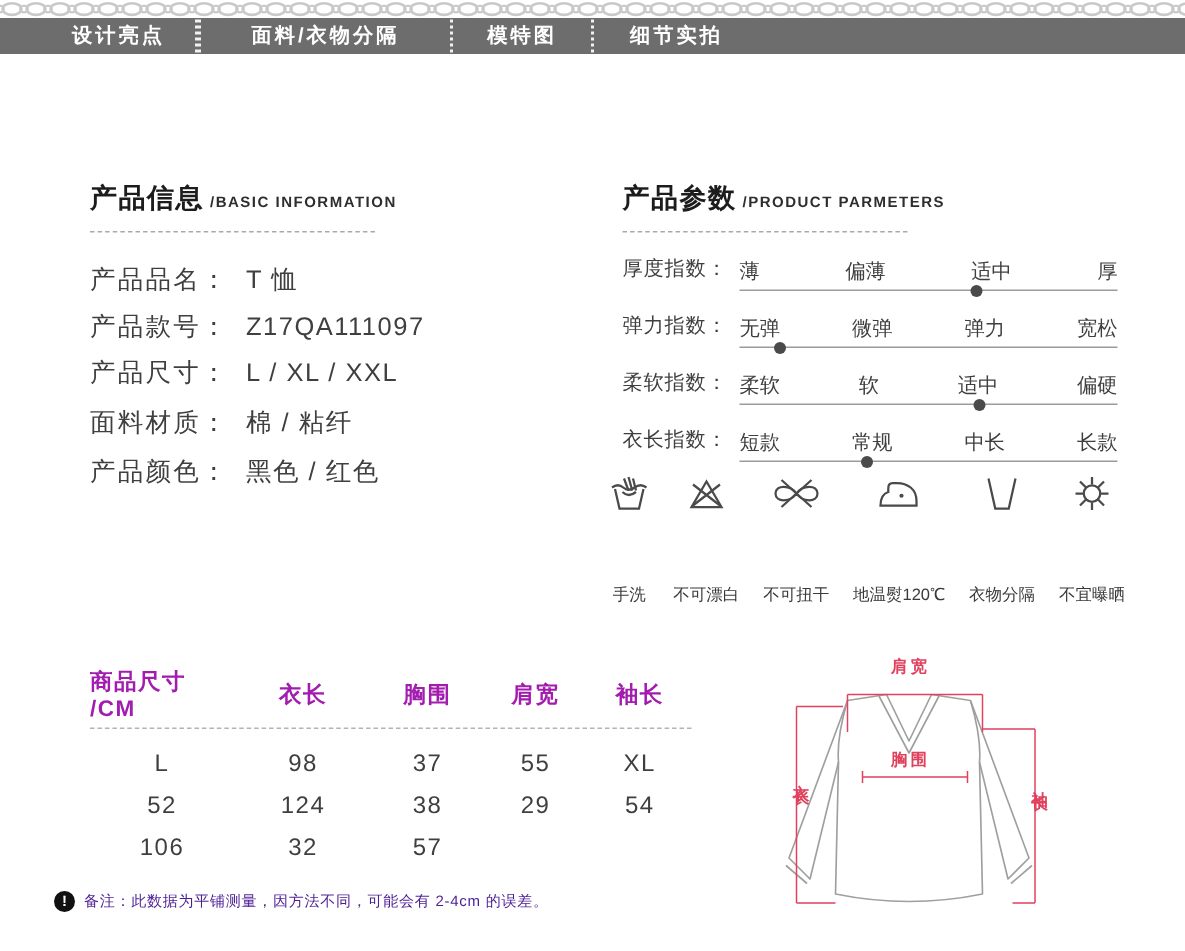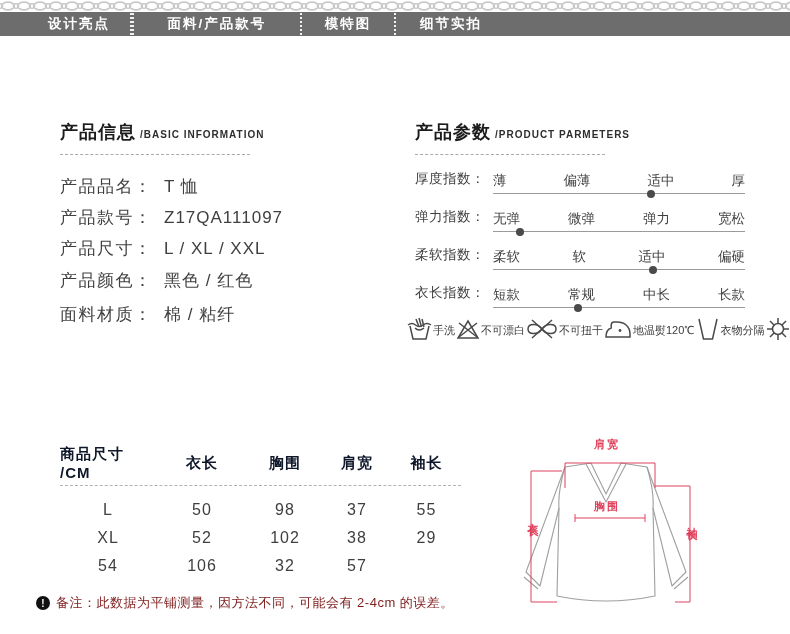--- a/index.html
+++ b/index.html
@@ -39,37 +39,37 @@
   
   .param-rows{margin-top:14px;}
   .param-row{position:relative;height:38px;font-size:13.5px;}
   .param-label{position:absolute;left:0;top:1px;letter-spacing:.5px;}
   .param-options{position:absolute;left:78px;top:3px;width:252px;display:flex;justify-content:space-between;}
   .param-line{position:absolute;left:78px;top:24px;width:252px;border-top:1px solid #9b9b9b;}
   .param-dot{position:absolute;top:-4px;width:8px;height:8px;border-radius:50%;background:#4a4a4a;}
 
   
   .care{position:absolute;left:406px;top:316px;width:344px;display:flex;justify-content:space-between;}
-  .care-item{display:flex;align-items:center;}
+  .care-item{display:flex;flex-direction:column;align-items:center;gap:44px;}
   .care-item svg{stroke:#4a4a4a;fill:none;stroke-width:1.5;}
   .care-label{font-size:11px;margin-top:3px;white-space:nowrap;color:#3a3a3a;}
 
   
   .size-table{position:absolute;left:60px;top:450px;width:401px;}
   .st-grid{display:grid;grid-template-columns:96px 92px 74px 70px 69px;}
-  .st-head{font-size:15px;font-weight:bold;color:#0f172a;height:26px;display:flex;align-items:center;justify-content:center;letter-spacing:1px;}
+  .st-head{font-size:15px;font-weight:bold;color:#a21caf;height:26px;display:flex;align-items:center;justify-content:center;letter-spacing:1px;}
   .st-head.first{justify-content:flex-start;}
   .st-dash{grid-column:1 / -1;border-top:1px dashed #b3b3b3;margin:9px 0 10px 0;}
   .st-cell{font-size:16px;height:28px;display:flex;align-items:center;justify-content:center;color:#3f3f3f;letter-spacing:1px;}
 
   
   .note{position:absolute;left:36px;top:594px;display:flex;align-items:center;}
   .note-icon{width:14px;height:14px;border-radius:50%;background:#111;color:#fff;font-size:10px;font-weight:bold;
              display:flex;align-items:center;justify-content:center;flex-shrink:0;}
-  .note-text{font-size:13px;margin-left:6px;letter-spacing:.5px;color:#7f1d1d;}
+  .note-text{font-size:10px;margin-left:6px;letter-spacing:.5px;color:#4c1d95;}
 
   
   .diagram{position:absolute;left:498px;top:436px;width:215px;height:186px;}
   .dlabel{position:absolute;color:#e0425e;font-size:11px;font-weight:bold;letter-spacing:2px;}
   .dlabel.vert{writing-mode:vertical-rl;letter-spacing:2px;}
 </style>
 </head>
 <body>
 
 <div class="page">
@@ -85,21 +85,21 @@
     <rect x="0" y="0" width="790" height="12" fill="url(#chainpat)"></rect>
   </svg>
 
   <div class="navbar">
     <div class="nav-tab tab-design">
       <span>设计亮点</span>
     </div>
     <div class="nav-sep"></div>
     <div class="nav-sep"></div>
     <div class="nav-tab tab-fabric">
-      <span>面料/产品款号</span>
+      <span>面料/衣物分隔</span>
     </div>
     <div class="nav-sep"></div>
     <div class="nav-tab tab-model">
       <span>模特图</span>
     </div>
     <div class="nav-sep"></div>
     <div class="nav-tab tab-detail">
       <span>细节实拍</span>
     </div>
   </div>
@@ -115,27 +115,27 @@
         <span class="info-value">T 恤</span>
       </div>
       <div class="info-row">
         <span class="info-label">产品款号：</span>
         <span class="info-value">Z17QA111097</span>
       </div>
       <div class="info-row">
         <span class="info-label">产品尺寸：</span>
         <span class="info-value">L / XL / XXL</span>
       </div>
+      <div class="info-row" style="height:34px">
+        <span class="info-label">面料材质：</span>
+        <span class="info-value">棉 / 粘纤</span>
+      </div>
       <div class="info-row" style="height:33px">
         <span class="info-label">产品颜色：</span>
         <span class="info-value">黑色 / 红色</span>
-      </div>
-      <div class="info-row" style="height:34px">
-        <span class="info-label">面料材质：</span>
-        <span class="info-value">棉 / 粘纤</span>
       </div>
     </div>
   </div>
 
   <div class="sec" style="left:415px;top:120px;width:340px;">
     <div>
       <span class="sec-title">产品参数</span><span class="sec-sub">/PRODUCT PARMETERS</span>
     </div>
     <div class="sec-dash"></div>
     <div class="param-rows">
@@ -243,28 +243,27 @@
   <div class="size-table">
     <div class="st-grid">
       <div class="st-head first">商品尺寸 /CM</div>
       <div class="st-head">衣长</div>
       <div class="st-head">胸围</div>
       <div class="st-head">肩宽</div>
       <div class="st-head">袖长</div>
       <div class="st-dash"></div>
 
       <div class="st-cell">L</div>
-      <div class="st-cell">50</div>
       <div class="st-cell">98</div>
       <div class="st-cell">37</div>
       <div class="st-cell">55</div>
 
       <div class="st-cell">XL</div>
       <div class="st-cell">52</div>
-      <div class="st-cell">102</div>
+      <div class="st-cell">124</div>
       <div class="st-cell">38</div>
       <div class="st-cell">29</div>
 
       <div class="st-cell">54</div>
       <div class="st-cell">106</div>
       <div class="st-cell">32</div>
       <div class="st-cell">57</div>
     </div>
   </div>
 

